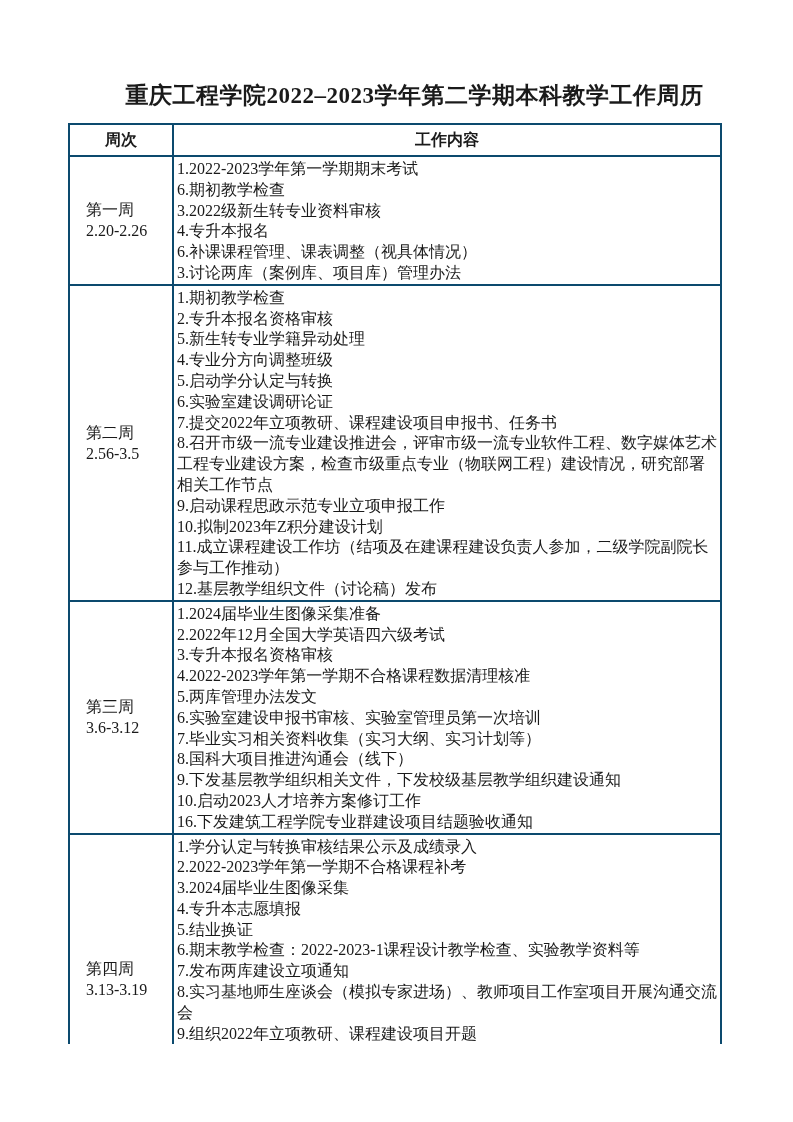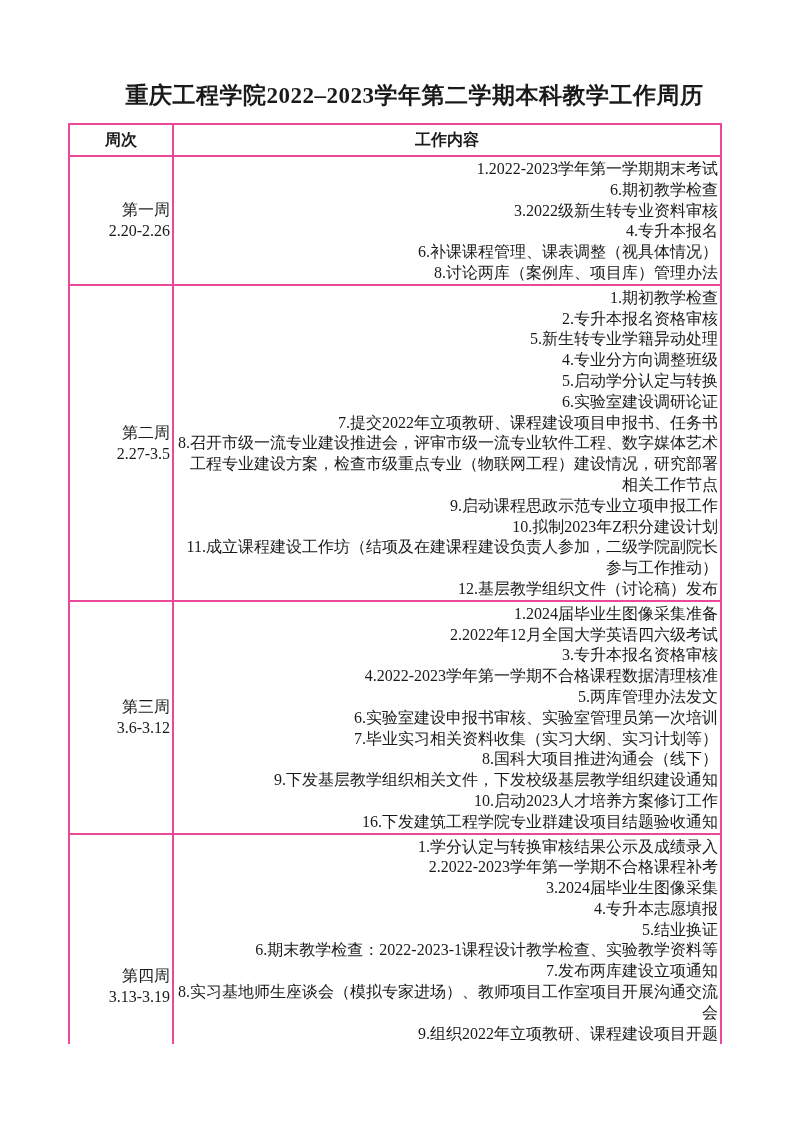--- a/index.html
+++ b/index.html
@@ -32,45 +32,45 @@
   table.calendar {
     position: absolute;
     left: 68px;
     top: 123px;
     width: 652px;
     border-collapse: collapse;
     table-layout: fixed;
   }
   .calendar th,
   .calendar td {
-    border: 2px solid #ec4899;
+    border: 2px solid #0c4a6e;
     box-sizing: border-box;
   }
   .calendar col.col-week { width: 104px; }
   .calendar col.col-content { width: 548px; }
   .calendar th {
     height: 32px;
     font-size: 16px;
     font-weight: 700;
     text-align: center;
     padding: 0;
     vertical-align: middle;
   }
   td.week-cell {
-    text-align: right;
+    text-align: left;
     vertical-align: middle;
     font-size: 16px;
-    padding: 2px;
+    padding: 16px;
   }
   .week-name, .week-dates {
     line-height: 21px;
   }
   td.content-cell {
     vertical-align: top;
-    text-align: right;
+    text-align: left;
     font-size: 16px;
     padding: 2px 2px 0 3px;
   }
   .work-item {
     line-height: 20.8px;
   }
   
   #calendar-body tr:nth-child(1) td { height: 121px; }
   #calendar-body tr:nth-child(2) td { height: 310px; }
   #calendar-body tr:nth-child(3) td { height: 228px; }
@@ -101,28 +101,28 @@
     <td class="week-cell">
       <div class="week-name">第一周</div>
       <div class="week-dates">2.20-2.26</div>
     </td>
     <td class="content-cell">
             <div class="work-item">1.2022-2023学年第一学期期末考试</div>
             <div class="work-item">6.期初教学检查</div>
             <div class="work-item">3.2022级新生转专业资料审核</div>
             <div class="work-item">4.专升本报名</div>
             <div class="work-item">6.补课课程管理、课表调整（视具体情况）</div>
-            <div class="work-item">8.讨论两库（案例库、项目库）管理办法</div>
+            <div class="work-item">3.讨论两库（案例库、项目库）管理办法</div>
           </td>
   </tr>
 
   <tr class="week-row">
     <td class="week-cell">
       <div class="week-name">第二周</div>
-      <div class="week-dates">2.27-3.5</div>
+      <div class="week-dates">2.56-3.5</div>
     </td>
     <td class="content-cell">
             <div class="work-item">1.期初教学检查</div>
             <div class="work-item">2.专升本报名资格审核</div>
             <div class="work-item">5.新生转专业学籍异动处理</div>
             <div class="work-item">4.专业分方向调整班级</div>
             <div class="work-item">5.启动学分认定与转换</div>
             <div class="work-item">6.实验室建设调研论证</div>
             <div class="work-item">7.提交2022年立项教研、课程建设项目申报书、任务书</div>
             <div class="work-item">8.召开市级一流专业建设推进会，评审市级一流专业软件工程、数字媒体艺术工程专业建设方案，检查市级重点专业（物联网工程）建设情况，研究部署相关工作节点</div>

